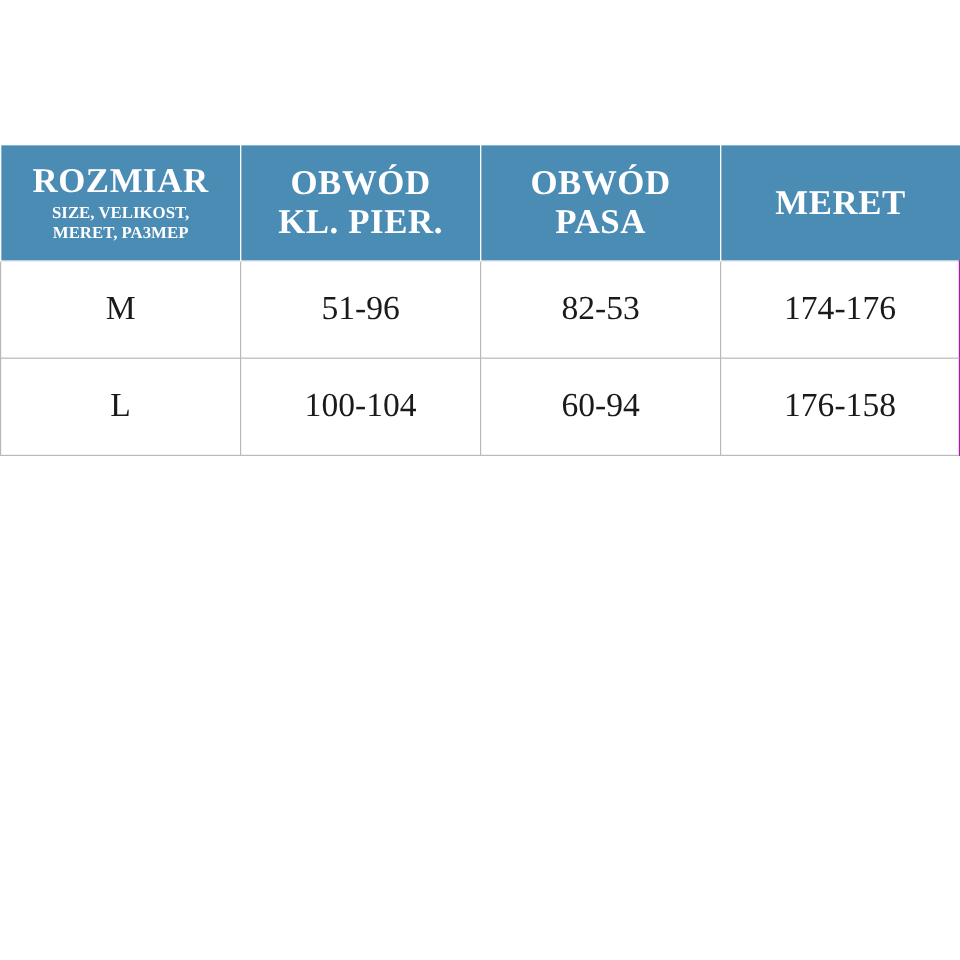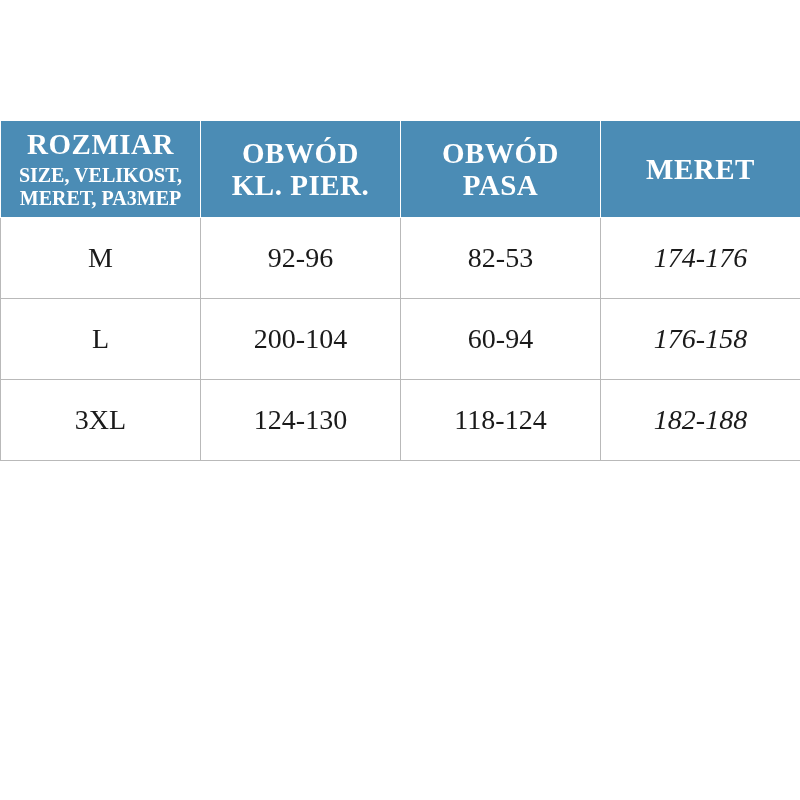--- a/index.html
+++ b/index.html
@@ -47,43 +47,42 @@
     font-weight: bold;
     font-family: "Liberation Serif", serif;
   }
   .hdr-main {
     font-size: 29px;
     line-height: 1.12;
     letter-spacing: 0.5px;
     white-space: pre-line;
   }
   .hdr-sub {
-    font-size: 20px;
+    font-size: 14px;
     line-height: 1.15;
     font-weight: bold;
     margin-top: 4px;
     white-space: pre-line;
     font-family: "Liberation Serif", serif;
   }
   tbody td {
     border: 1px solid #b9b9b9;
     height: 78px;
     text-align: center;
     vertical-align: middle;
     font-size: 28px;
     color: #1a1a1a;
     background: #ffffff;
     font-family: "Liberation Serif", serif;
   }
   tbody tr td:first-child {
     border-left: 1px solid #b9b9b9;
   }
   tbody tr td:last-child {
-    border-right: 1px solid #a21caf;
-    font-style: italic;
+    border-right: 3px solid #a21caf;
   }
 </style>
 </head>
 <body>
 
 <div class="page">
   <div class="table-wrap">
     <table class="size-table">
       <colgroup>
         <col class="c1">
@@ -107,32 +106,26 @@
 PASA</div>
           </th>
           <th>
             <div class="hdr-main">MERET</div>
           </th>
         </tr>
       </thead>
       <tbody>
         <tr>
           <td>M</td>
-          <td>92-96</td>
+          <td>51-96</td>
           <td>82-53</td>
           <td>174-176</td>
         </tr>
         <tr>
           <td>L</td>
-          <td>200-104</td>
+          <td>100-104</td>
           <td>60-94</td>
           <td>176-158</td>
-        </tr>
-        <tr>
-          <td>3XL</td>
-          <td>124-130</td>
-          <td>118-124</td>
-          <td>182-188</td>
         </tr>
       </tbody>
     </table>
   </div>
 </div>
 
 </body></html>

